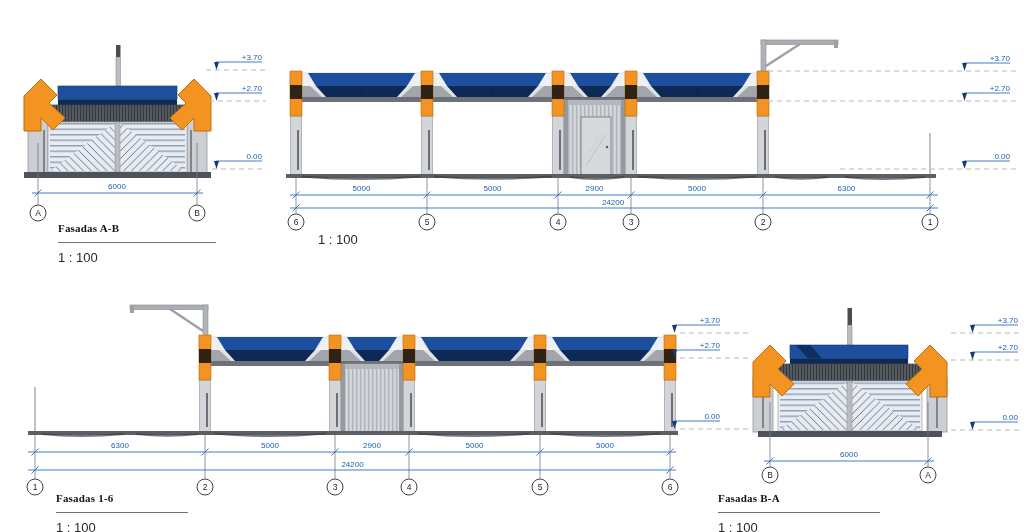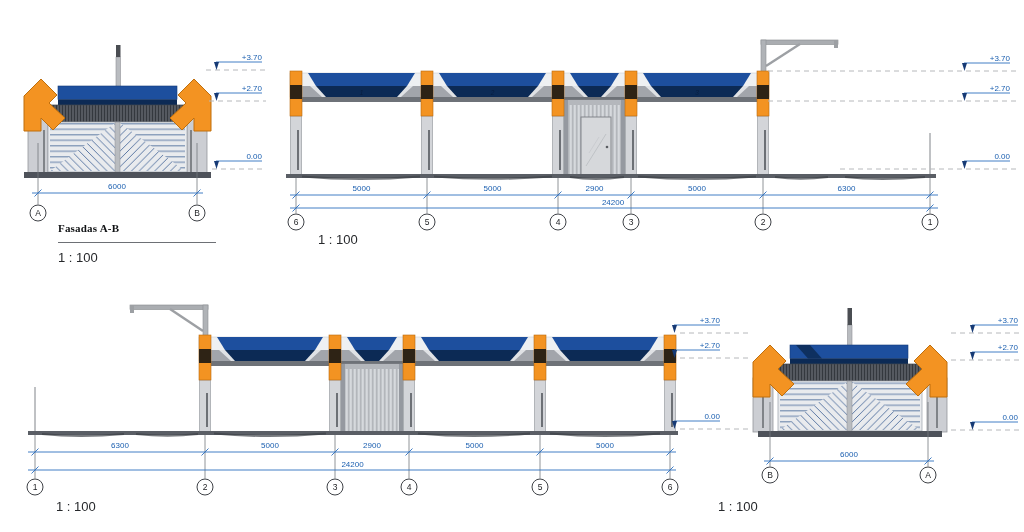--- a/index.html
+++ b/index.html
@@ -520,19 +520,21 @@
 </svg>
 
 <div class="titleblock" style="left:58px;top:222px;width:158px">
   <div class="vtitle">Fasadas A-B</div>
   <div class="vscale">1 : 100</div>
 </div>
 <div class="titleblock" style="left:318px;top:225px;width:172px">
   <div class="vscale">1 : 100</div>
 </div>
 <div class="titleblock" style="left:56px;top:492px;width:132px">
+  <div class="vtitle">Fasadas 1-6</div>
   <div class="vscale">1 : 100</div>
 </div>
 <div class="titleblock" style="left:718px;top:492px;width:162px">
+  <div class="vtitle">Fasadas B-A</div>
   <div class="vscale">1 : 100</div>
 </div>
 
 </div>
 
 </body></html>

